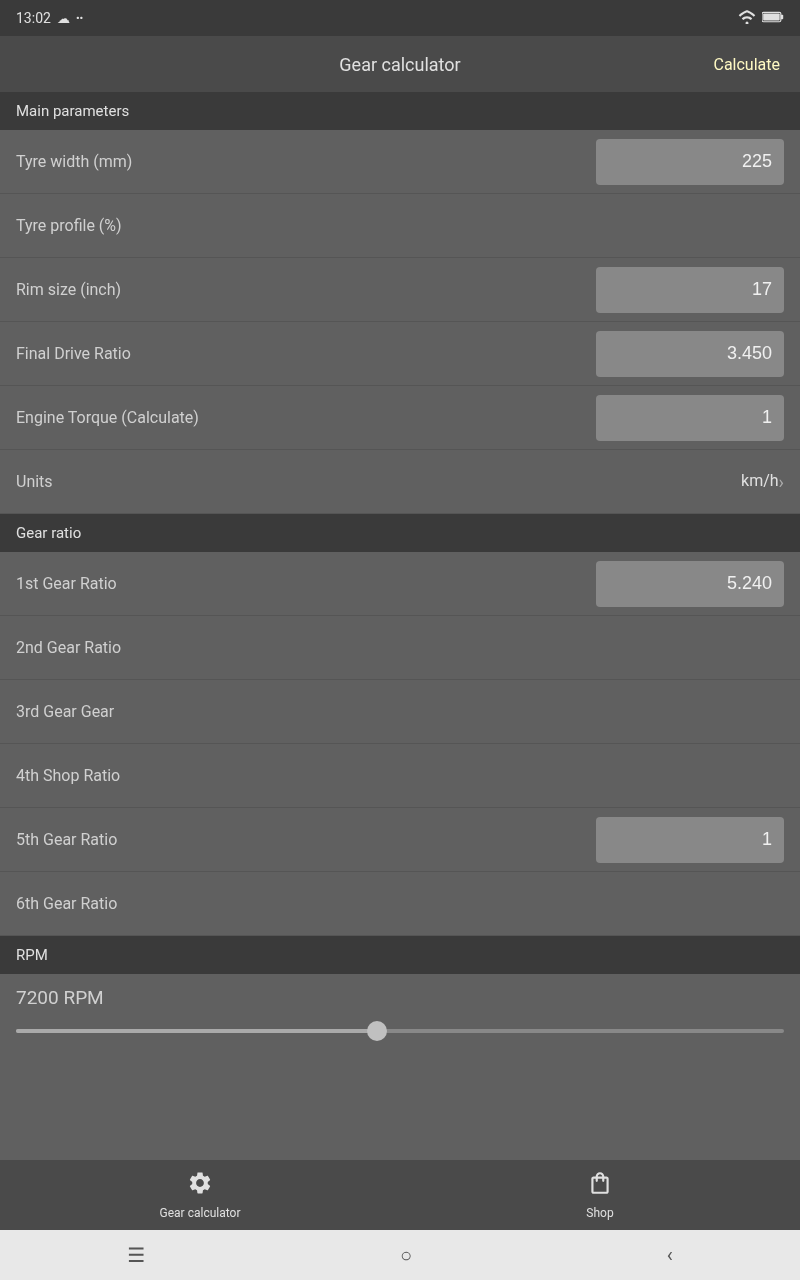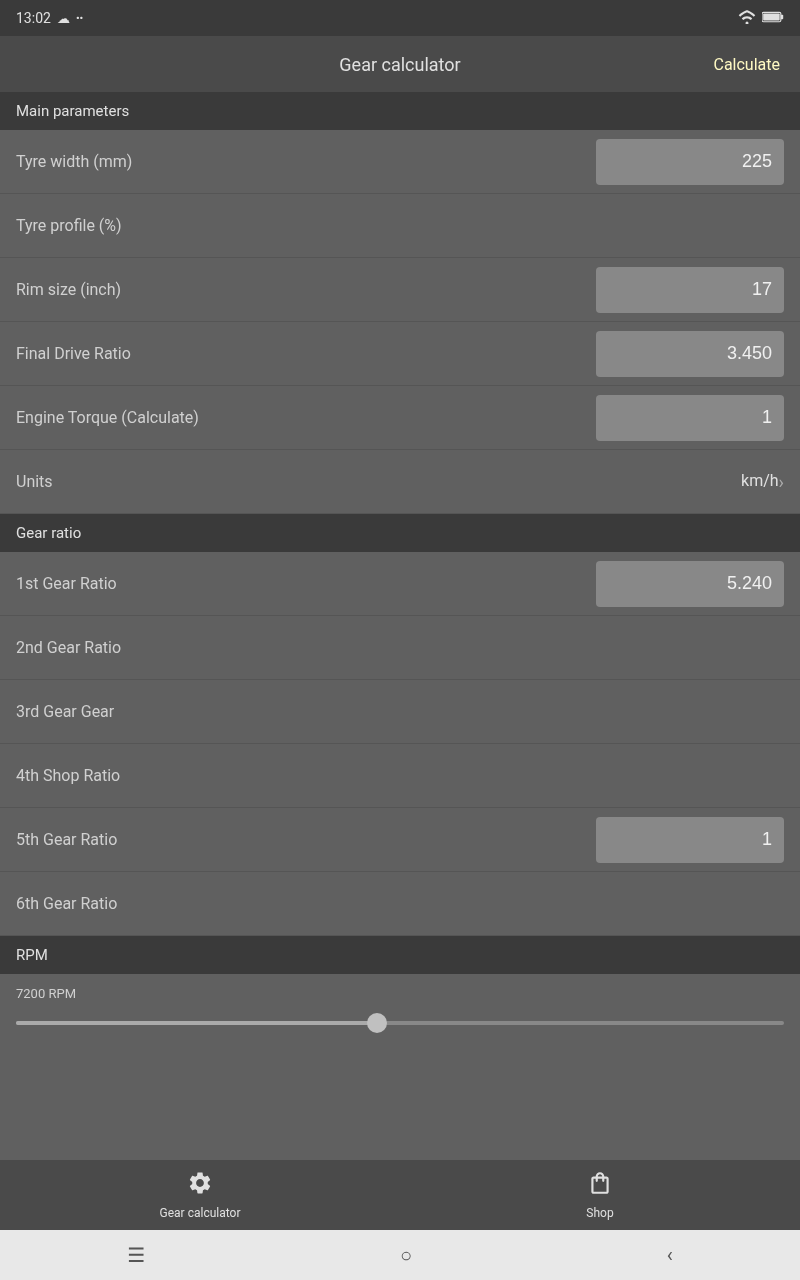--- a/index.html
+++ b/index.html
@@ -108,21 +108,21 @@
       color: #e0e0e0;
     }
     .chevron {
       color: #aaa;
       font-size: 18px;
     }
 
     
     .rpm-value-row {
       padding: 12px 16px 4px;
-      font-size: 13px;
+      font-size: 19px;
       color: #d0d0d0;
     }
     .slider-row {
       padding: 8px 16px 16px;
     }
     .slider-track {
       width: 100%;
       height: 4px;
       background: #888;
       border-radius: 2px;

